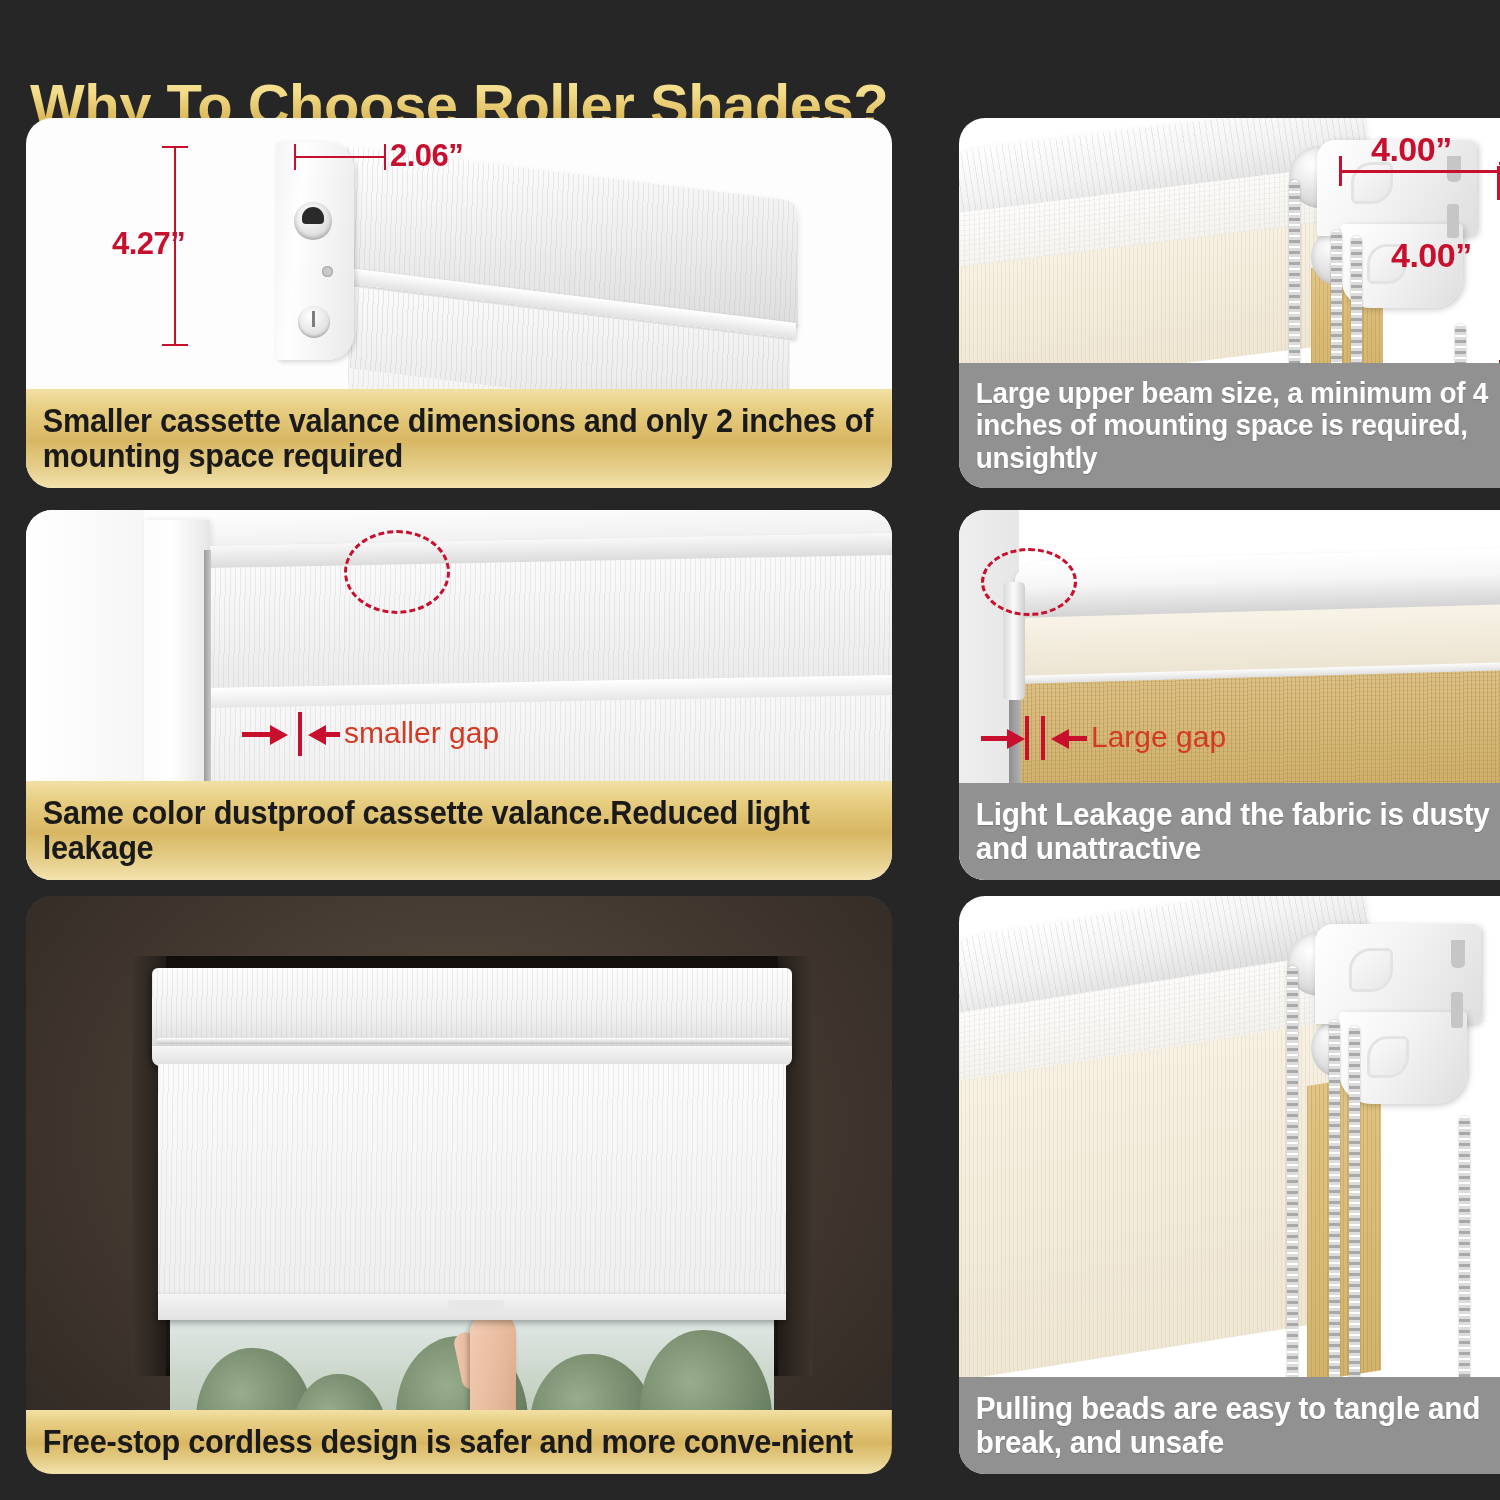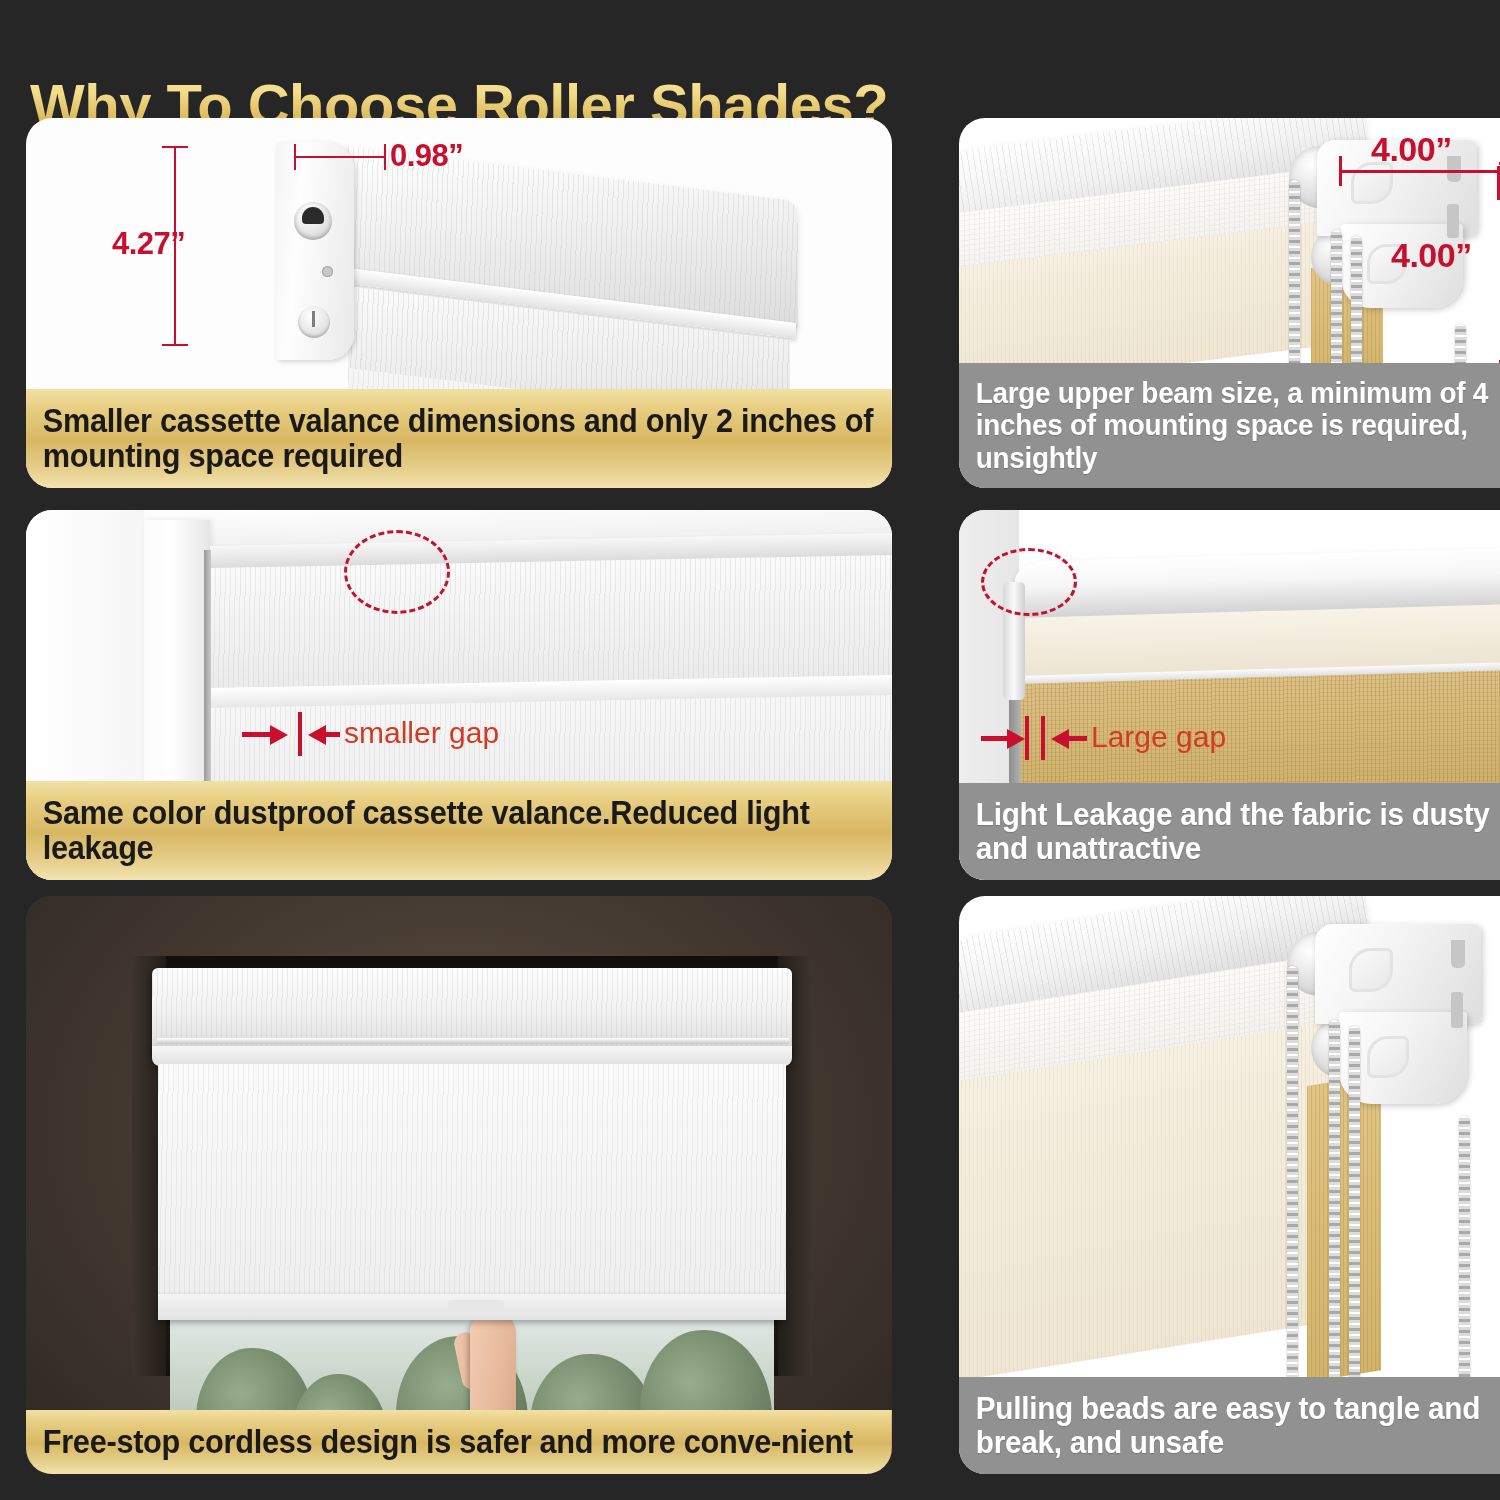--- a/index.html
+++ b/index.html
@@ -326,21 +326,21 @@
     <div class="p1-knob2"></div>
 
     <div class="dimline d1-v"></div>
     <div class="tick d1-vtopT"></div>
     <div class="tick d1-vbotT"></div>
     <div class="dimtxt d1-txt-v">4.27”</div>
 
     <div class="dimline d1-h"></div>
     <div class="tick d1-hL"></div>
     <div class="tick d1-hR"></div>
-    <div class="dimtxt d1-txt-h">0.98”</div>
+    <div class="dimtxt d1-txt-h">2.06”</div>
   </div>
   <div class="cap cap-gold">Smaller cassette valance dimensions and only 2 inches of mounting space required</div>
 </div>
 
 <div class="panel pB r1 cbg">
   <div class="photo">
     <div class="c-beam" style="top:34px; width:420px; transform:rotate(-7deg); transform-origin:left top;"></div>
     <div class="c-white" style="left:-10px; top:96px; width:400px; height:74px; transform:skewY(-7deg); transform-origin:left top;"></div>
     <div class="c-cream" style="left:-10px; top:150px; width:392px; height:124px; transform:skewY(-7deg); transform-origin:left top;"></div>
     <div class="c-tan" style="left:352px; top:150px; width:72px;  height:122px; transform:skewY(-7deg); transform-origin:left top;"></div>

